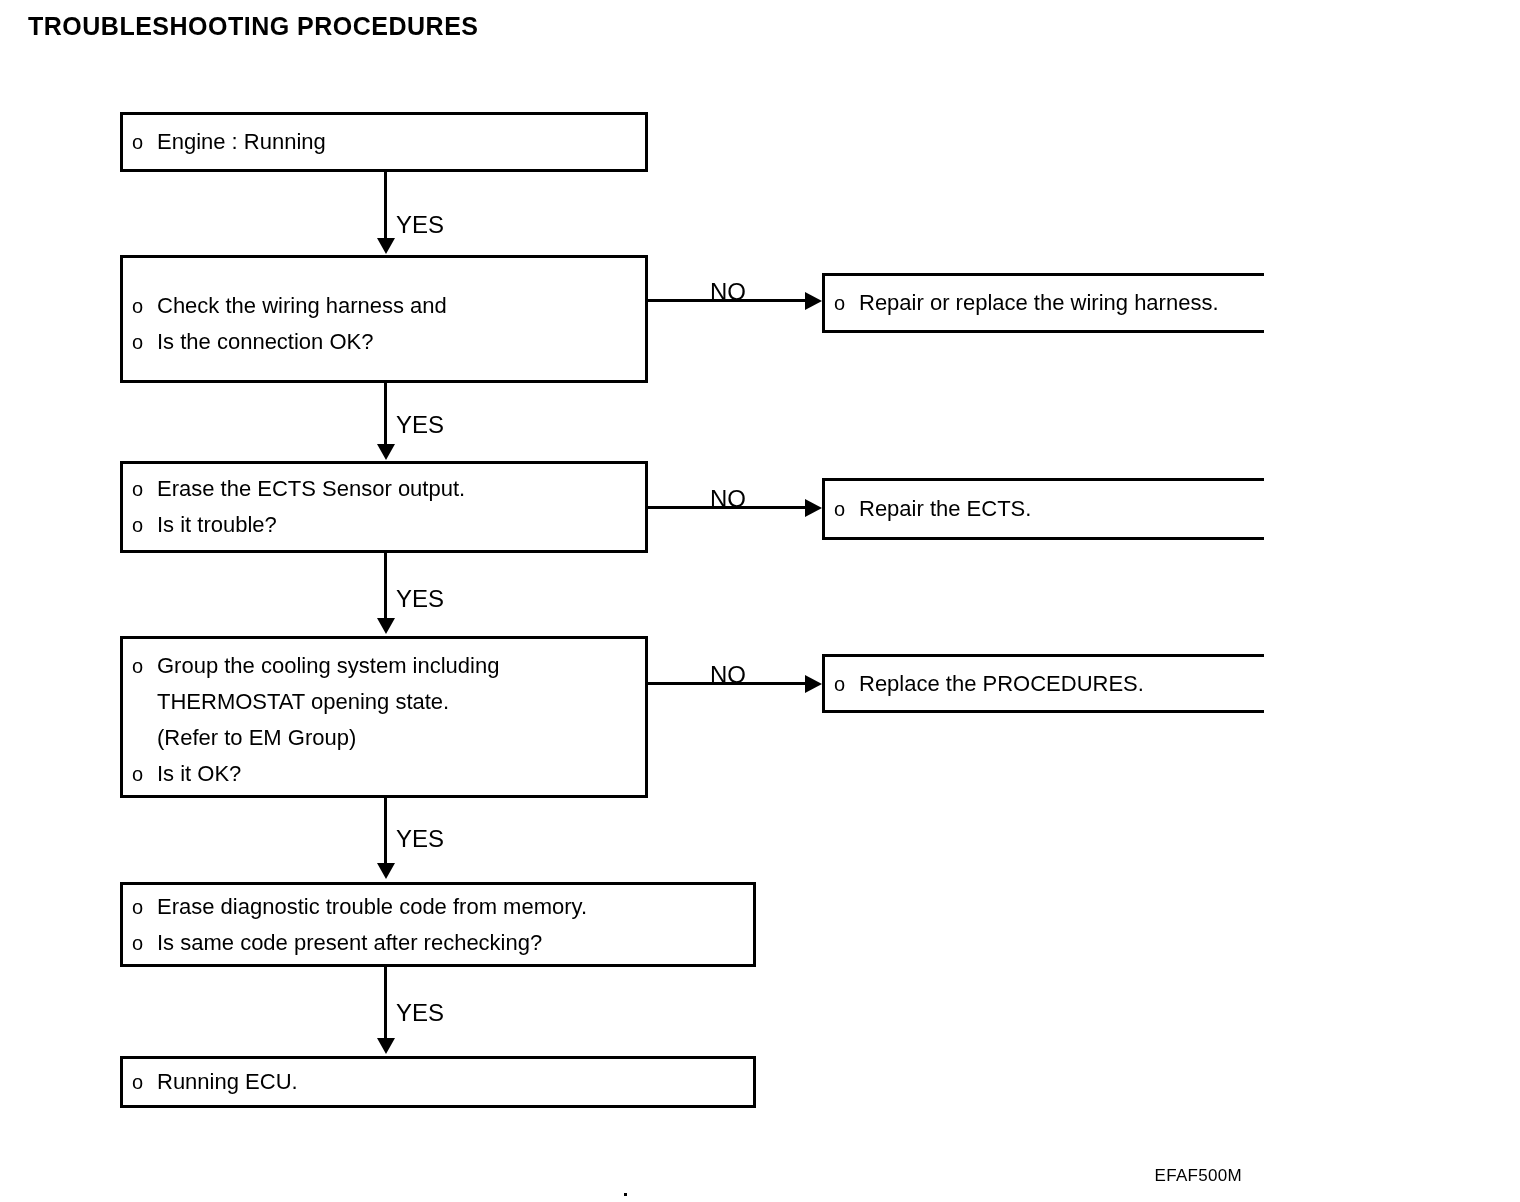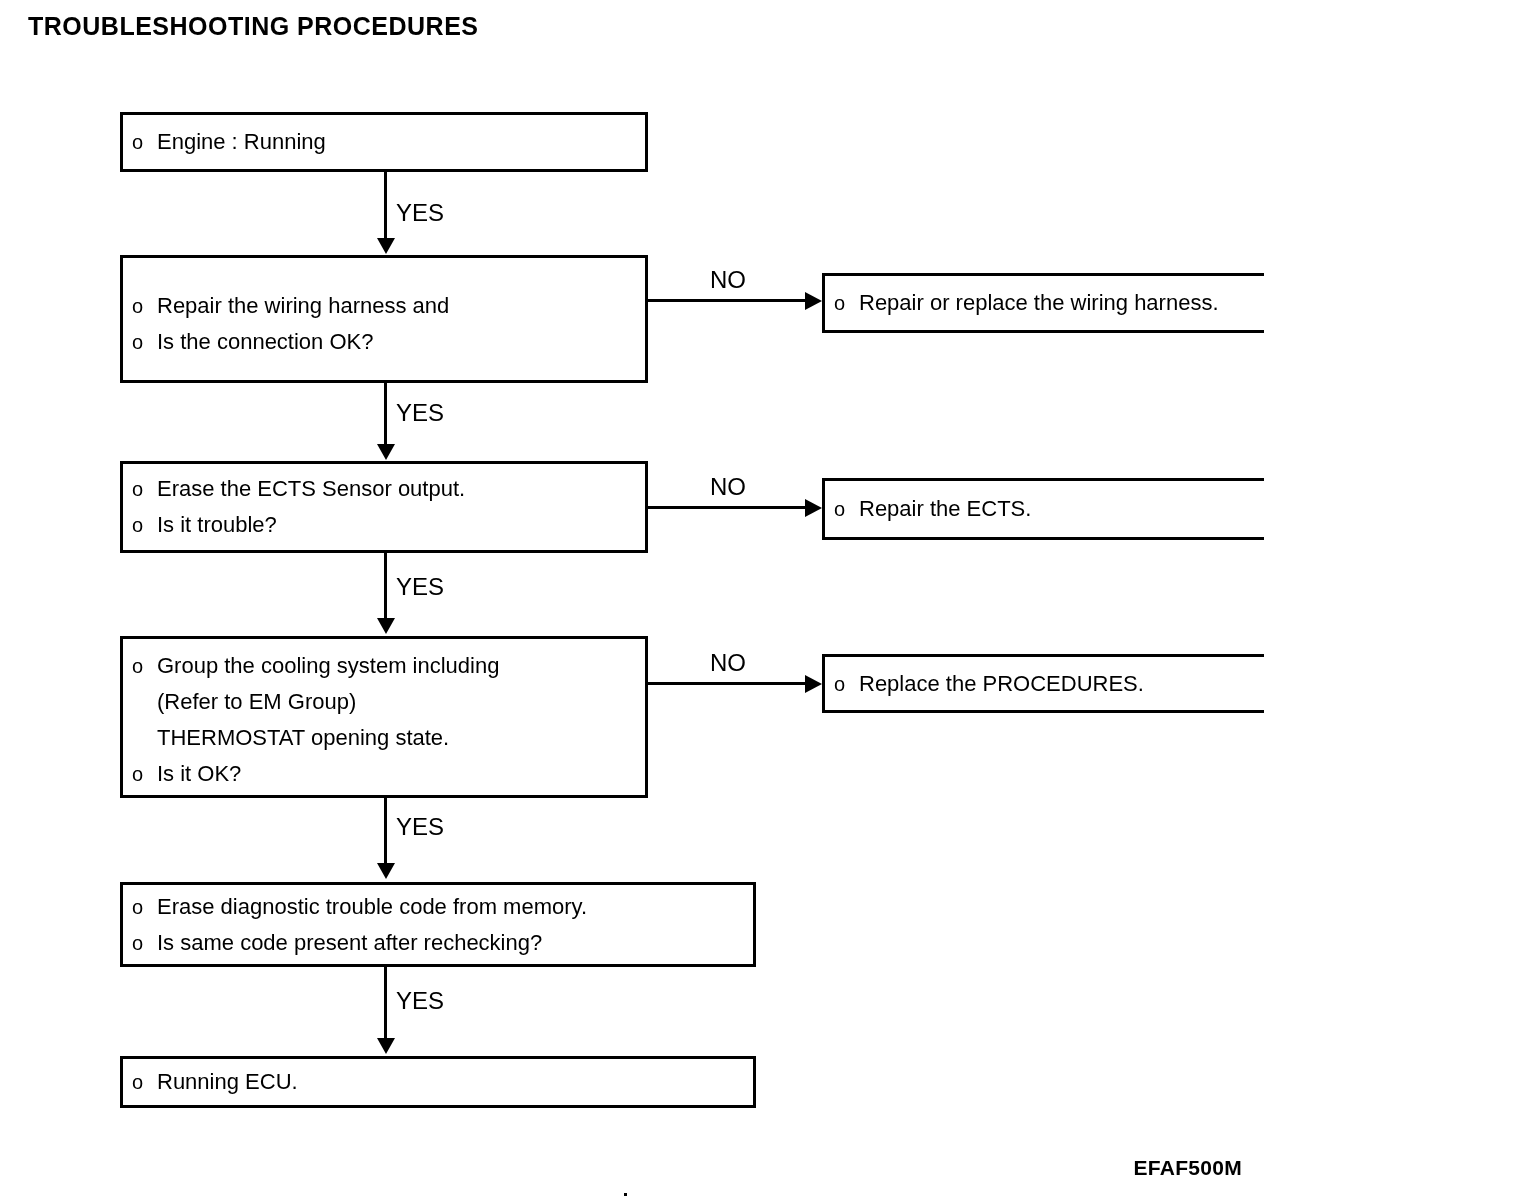--- a/index.html
+++ b/index.html
@@ -86,28 +86,29 @@
     width: 0;
     height: 0;
     border-top: 9px solid transparent;
     border-bottom: 9px solid transparent;
     border-left: 17px solid #000000;
   }
   .edge-label {
     position: absolute;
     font-size: 24px;
     white-space: nowrap;
+    margin-top: 12px;
   }
 
   .figure-code {
     position: absolute;
     right: 22px;
-    bottom: 22px;
-    font-size: 21px;
-    font-weight: bold;
+    bottom: 16px;
+    font-size: 17px;
+    font-weight: normal;
     letter-spacing: 0.3px;
   }
   .center-dot {
     position: absolute;
     left: 624px;
     bottom: 6px;
     width: 3px;
     height: 3px;
     background: #000000;
   }
@@ -126,21 +127,21 @@
     </div>
   </div>
 
   <div class="v-line" style="left:384px; top:172px; width:3px; height:68px;"></div>
   <div class="arrow-down" style="left:377px; top:238px;"></div>
   <div class="edge-label" style="left:396px; top:199px;">YES</div>
 
   <div class="flow-box" style="left:120px; top:255px; width:528px; height:128px; padding:10px 0 0 0;">
     <div class="flow-line">
       <span class="bullet">o</span>
-      <span class="flow-text">Repair the wiring harness and</span>
+      <span class="flow-text">Check the wiring harness and</span>
     </div>
     <div class="flow-line">
       <span class="bullet">o</span>
       <span class="flow-text">Is the connection OK?</span>
     </div>
   </div>
 
   <div class="h-line" style="left:648px; top:299px; width:158px;"></div>
   <div class="arrow-right" style="left:805px; top:292px;"></div>
   <div class="edge-label" style="left:710px; top:266px;">NO</div>
@@ -182,25 +183,25 @@
   <div class="arrow-down" style="left:377px; top:618px;"></div>
   <div class="edge-label" style="left:396px; top:573px;">YES</div>
 
   <div class="flow-box" style="left:120px; top:636px; width:528px; height:162px; padding:6px 0 0 0;">
     <div class="flow-line">
       <span class="bullet">o</span>
       <span class="flow-text">Group the cooling system including</span>
     </div>
     <div class="flow-line cont">
       <span class="bullet">o</span>
+      <span class="flow-text">THERMOSTAT opening state.</span>
+    </div>
+    <div class="flow-line cont">
+      <span class="bullet">o</span>
       <span class="flow-text">(Refer to EM Group)</span>
-    </div>
-    <div class="flow-line cont">
-      <span class="bullet">o</span>
-      <span class="flow-text">THERMOSTAT opening state.</span>
     </div>
     <div class="flow-line">
       <span class="bullet">o</span>
       <span class="flow-text">Is it OK?</span>
     </div>
   </div>
 
   <div class="h-line" style="left:648px; top:682px; width:158px;"></div>
   <div class="arrow-right" style="left:805px; top:675px;"></div>
   <div class="edge-label" style="left:710px; top:649px;">NO</div>

